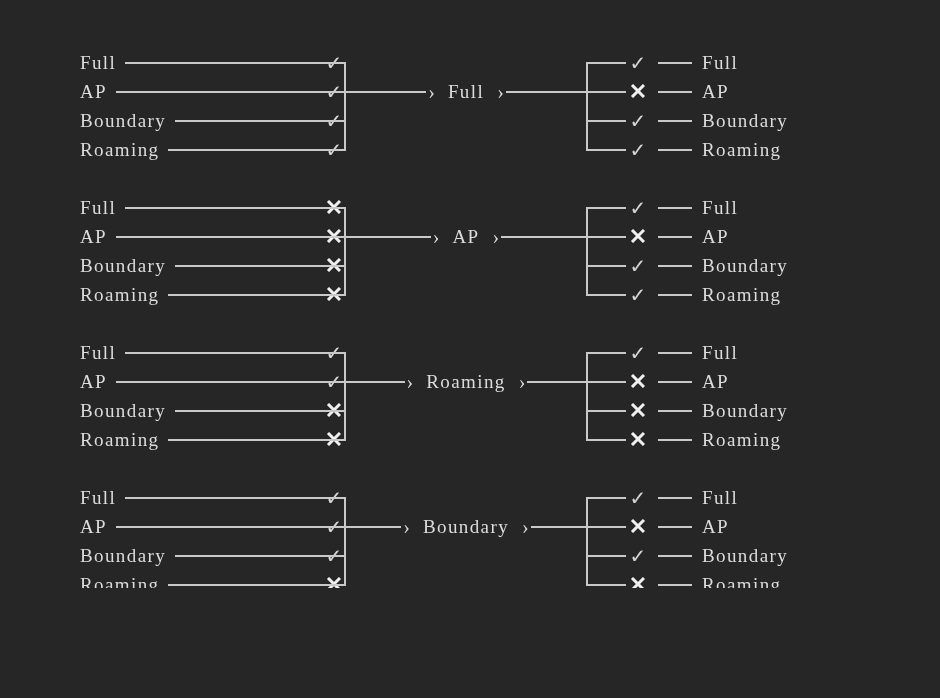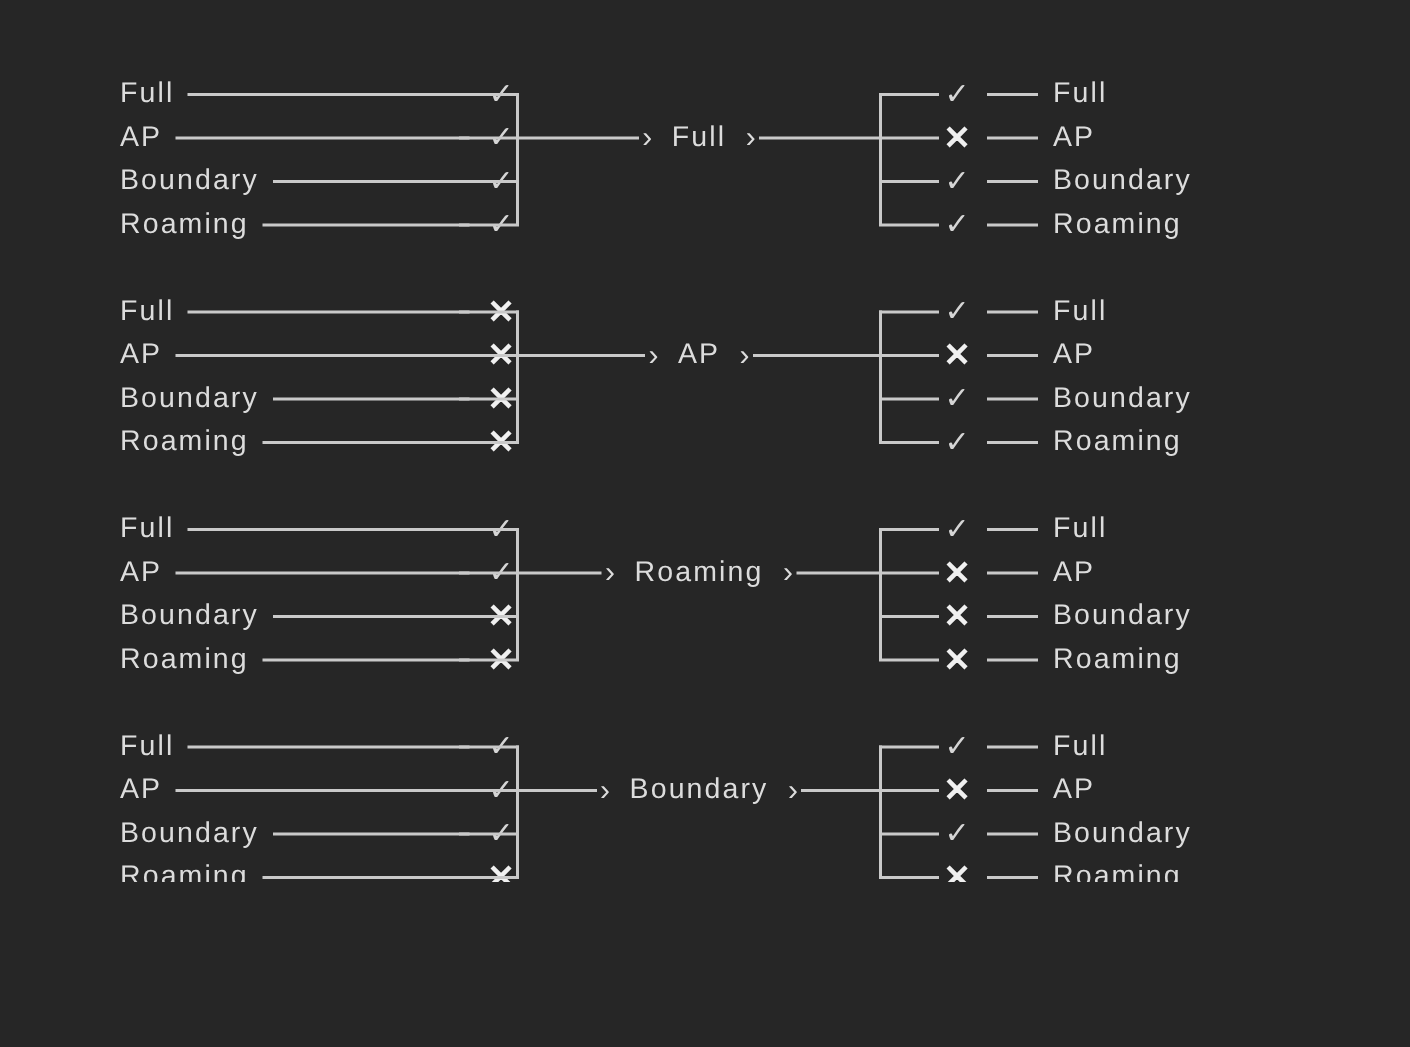--- a/index.html
+++ b/index.html
@@ -5,21 +5,21 @@
   html, body {
     margin: 0;
     padding: 0;
     background: #262626;
   }
   #canvas {
     position: relative;
     width: 940px;
     height: 588px;
     background: #262626;
-    font-family: Liberation Sans, sans-serif;
+    font-family: Liberation Serif, serif;
     color: #dcdcdc;
     overflow: hidden;
   }
 
   .groups {
     position: absolute;
     left: 0;
     top: 48px;
     width: 940px;
   }

